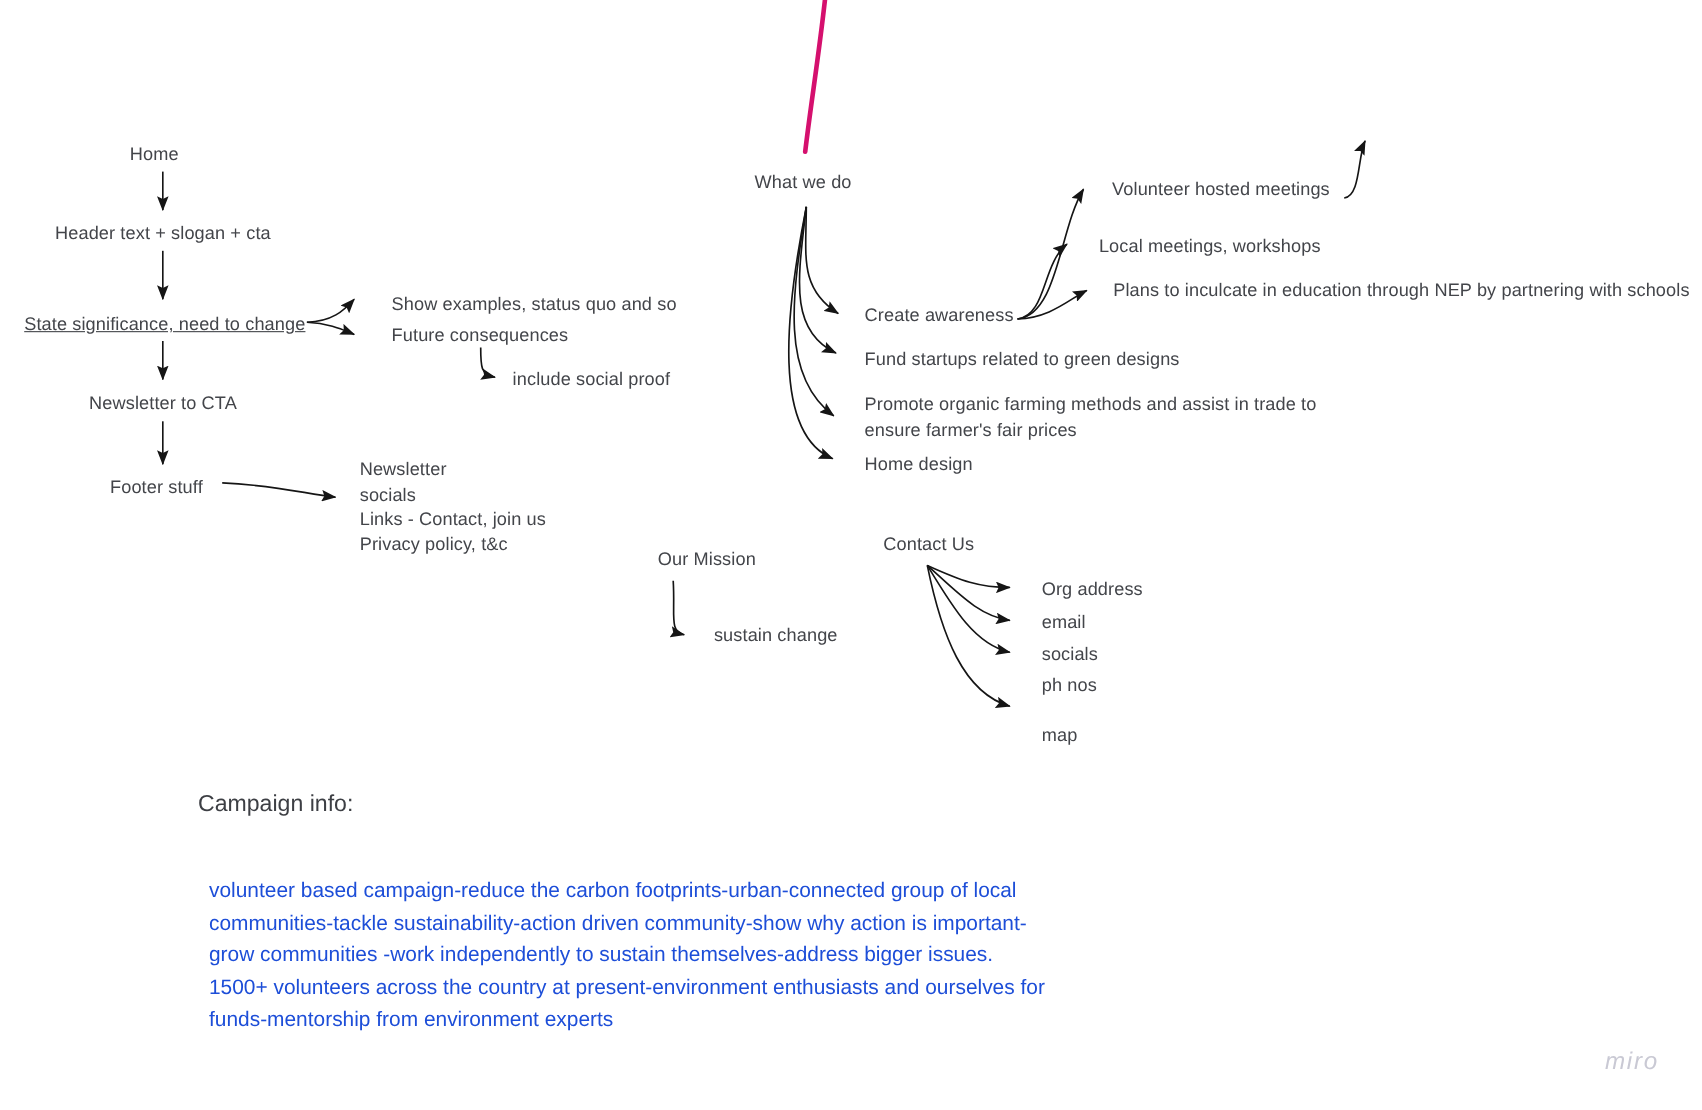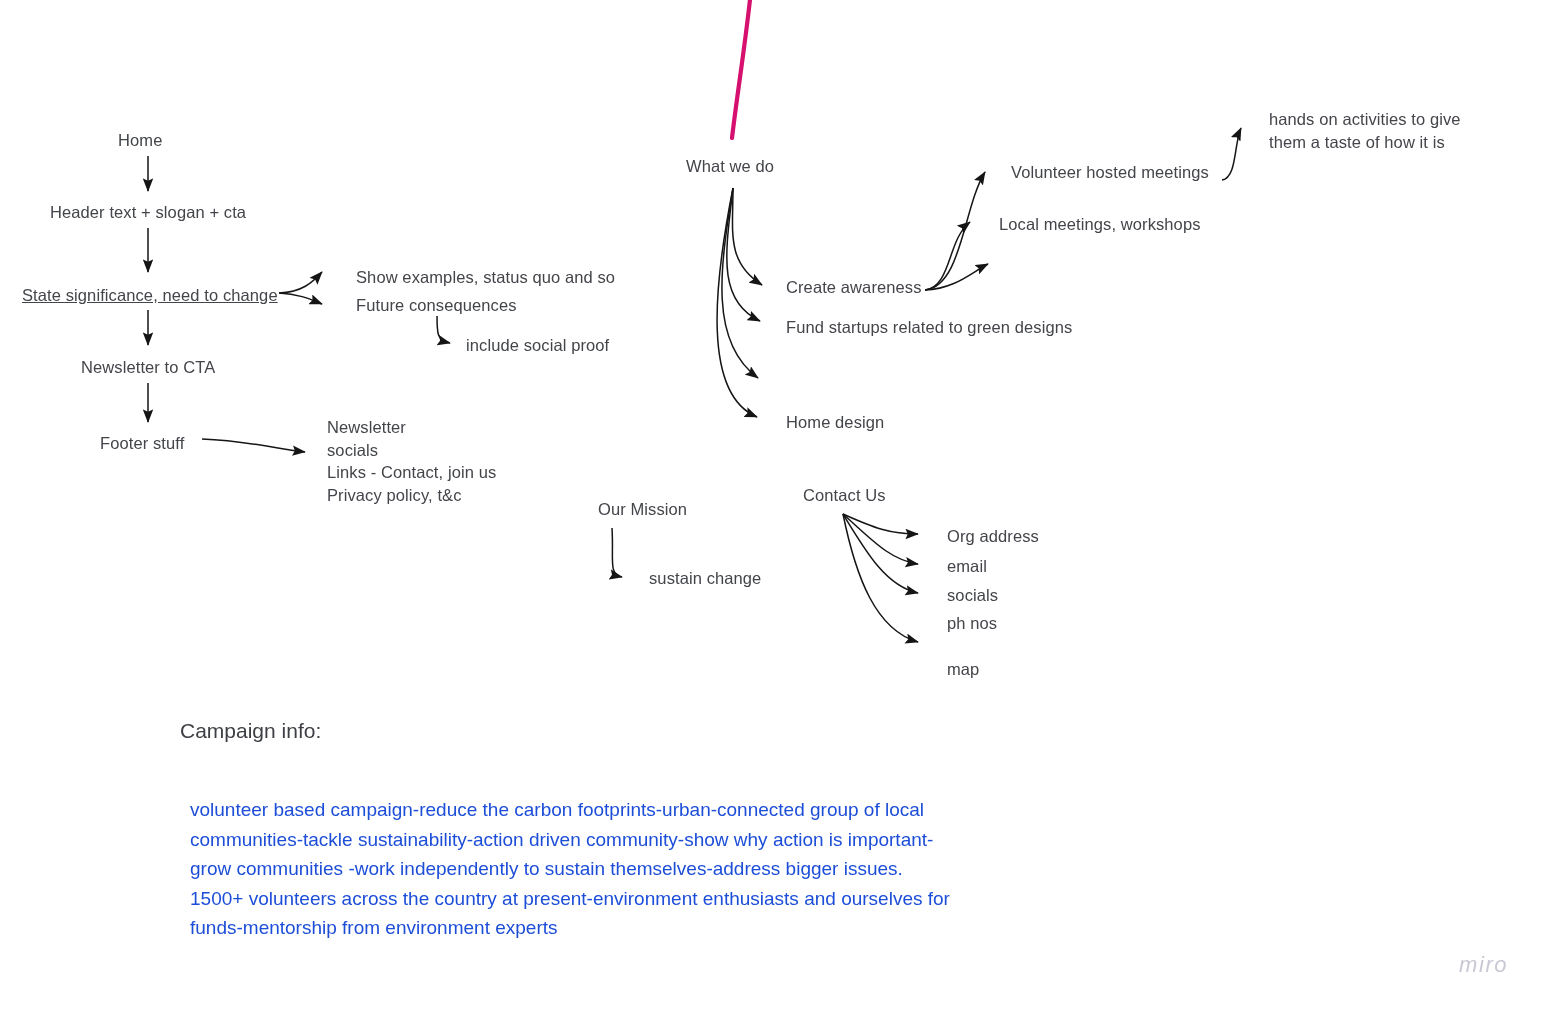--- a/index.html
+++ b/index.html
@@ -113,26 +113,27 @@
   <div class="node" style="left:466px; top:334px;">include social proof</div>
 
   <div class="node multiline" style="left:327px; top:416px;">Newsletter
 socials
 Links - Contact, join us
 Privacy policy, t&amp;c</div>
 
   <div class="node" style="left:686px; top:155px;">What we do</div>
   <div class="node" style="left:786px; top:276px;">Create awareness</div>
   <div class="node" style="left:786px; top:316px;">Fund startups related to green designs</div>
+  <div class="node multiline" style="left:786px; top:357px;">Promote organic farming methods and assist in trade to
+ensure farmer's fair prices</div>
   <div class="node" style="left:786px; top:411px;">Home design</div>
 
   <div class="node" style="left:1011px; top:161px;">Volunteer hosted meetings</div>
   <div class="node" style="left:999px; top:213px;">Local meetings, workshops</div>
-  <div class="node multiline" style="left:1269px; top:108px;">hands on activities to give
-them a taste of how it is</div>
+  <div class="node" style="left:1012px; top:253px;">Plans to inculcate in education through NEP by partnering with schools</div>
 
   <div class="node" style="left:598px; top:498px;">Our Mission</div>
   <div class="node" style="left:649px; top:567px;">sustain change</div>
 
   <div class="node" style="left:803px; top:484px;">Contact Us</div>
   <div class="node" style="left:947px; top:525px;text-align:center;">Org address</div>
   <div class="node" style="left:947px; top:555px;">email</div>
   <div class="node" style="left:947px; top:584px;">socials</div>
   <div class="node" style="left:947px; top:612px;">ph nos</div>
   <div class="node" style="left:947px; top:658px;">map</div>

